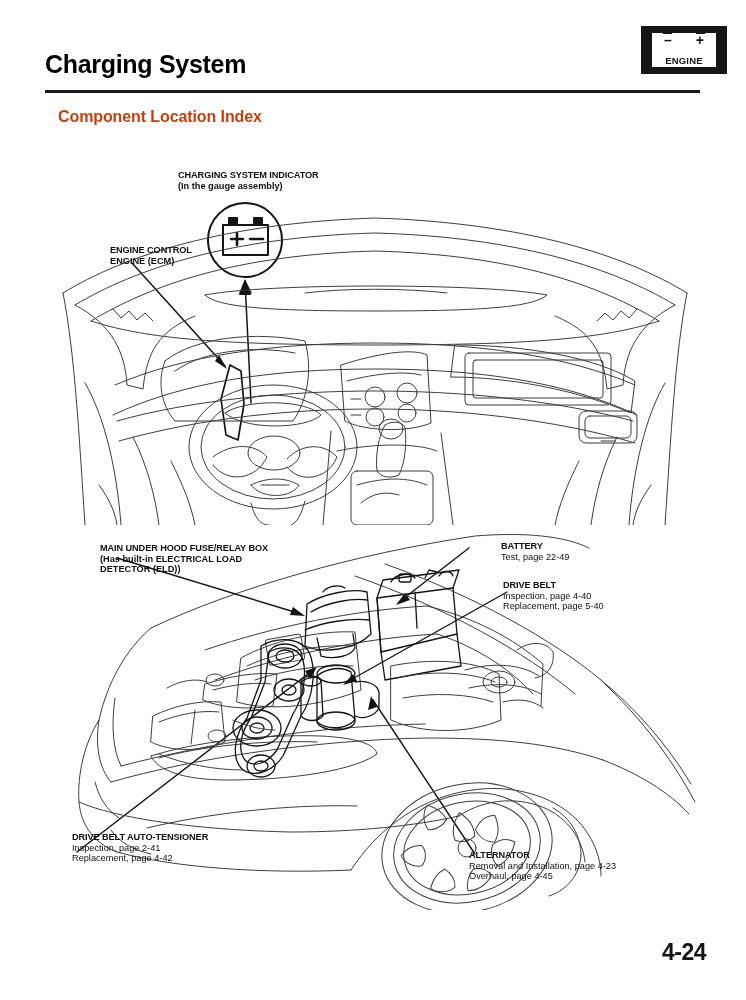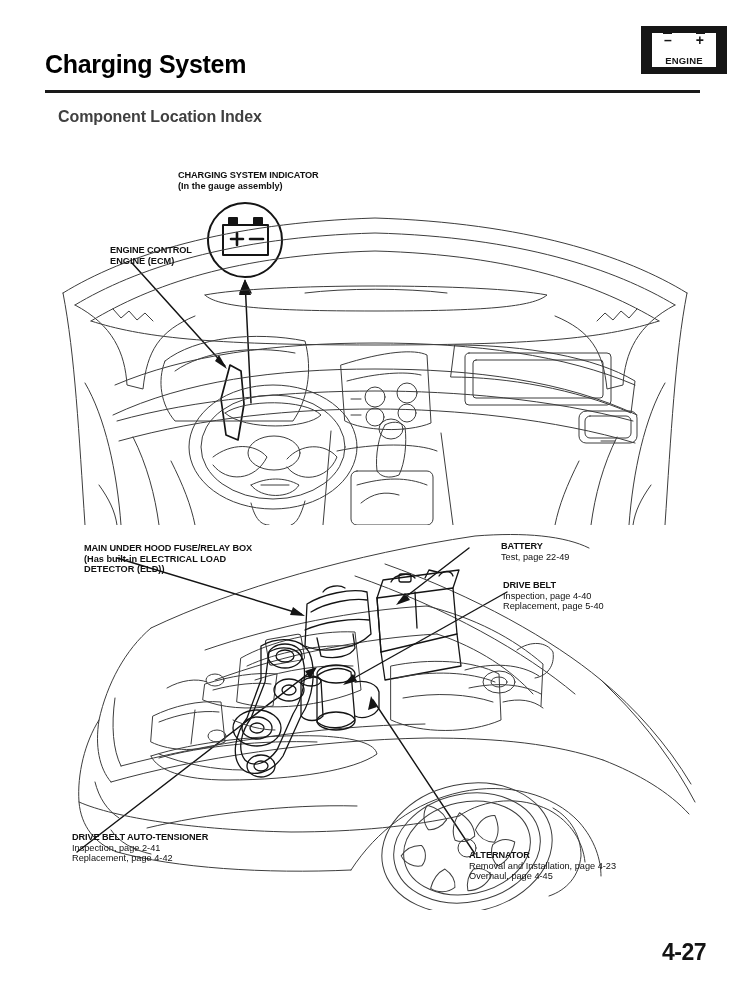--- a/index.html
+++ b/index.html
@@ -34,21 +34,21 @@
     height: 3px;
     background: #1a1a1a;
   }
   #section-title {
     position: absolute;
     left: 58px;
     top: 108px;
     font-size: 16px;
     font-weight: bold;
     letter-spacing: -0.1px;
-    color: #404040;
+    color: #c2410c;
   }
 
   
   #engine-badge {
     position: absolute;
     left: 641px;
     top: 26px;
     width: 86px;
     height: 48px;
     background: #161616;
@@ -108,21 +108,21 @@
   }
   .callout .sub {
     font-weight: normal;
   }
   .callout .subbold {
     font-weight: bold;
   }
 
   #label-charging-indicator { left: 178px; top: 170px; }
   #label-ecm                { left: 110px; top: 245px; }
-  #label-fuse-box           { left: 84px;  top: 543px; }
+  #label-fuse-box           { left: 100px;  top: 543px; }
   #label-battery            { left: 477px; top: 541px; margin-left: 24px; }
   #label-drive-belt         { left: 503px; top: 580px; }
   #label-auto-tensioner     { left: 72px;  top: 832px; }
   #label-alternator         { left: 469px; top: 850px; }
 
   
   .figure {
     position: absolute;
   }
   #figure-dashboard { left: 55px;  top: 185px;  width: 640px; height: 340px; }
@@ -436,13 +436,13 @@
   <div class="sub">Inspection, page 2-41</div>
   <div class="sub">Replacement, page 4-42</div>
 </div>
 
 <div class="callout" id="label-alternator">
   <div class="head">ALTERNATOR</div>
   <div class="sub">Removal and Installation, page 4-23</div>
   <div class="sub">Overhaul, page 4-45</div>
 </div>
 
-<div id="page-number">4-27</div>
+<div id="page-number">4-24</div>
 
 </body></html>

